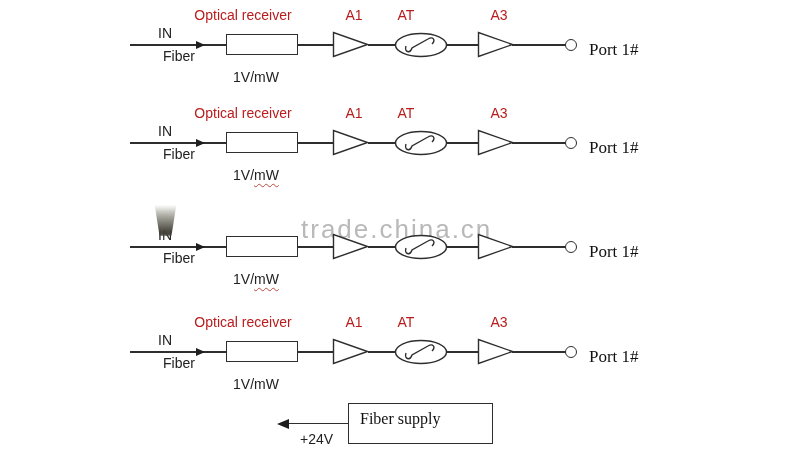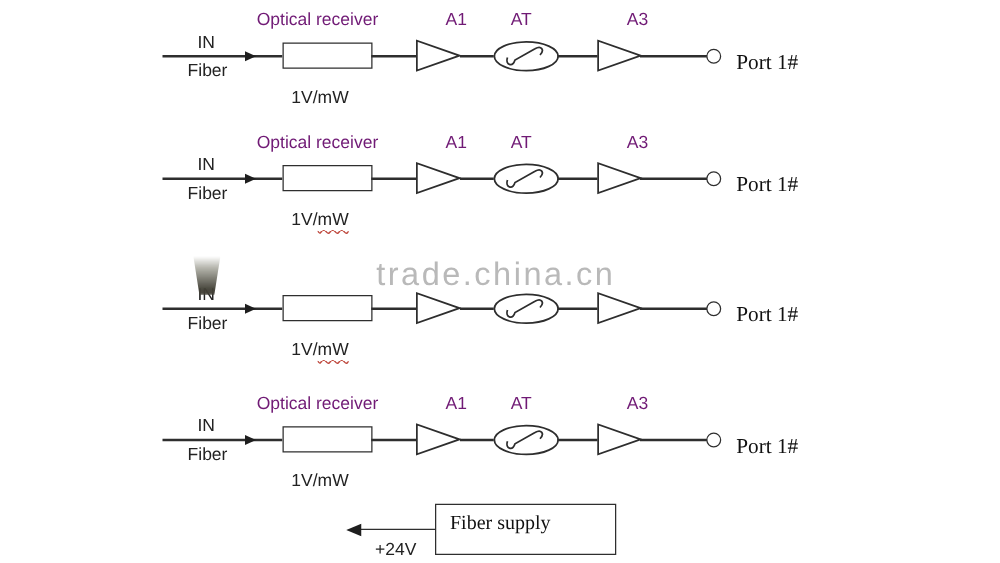--- a/index.html
+++ b/index.html
@@ -2,33 +2,33 @@
 <html><head>
 <meta charset="utf-8">
 <style>
   html,body{margin:0;padding:0;background:#fff;}
   #canvas{
     position:relative;width:800px;height:450px;background:#ffffff;
     font-family:"Liberation Sans",sans-serif;color:#222;overflow:hidden;
   }
   .row{position:absolute;left:0;width:800px;height:0;}
   .line{position:absolute;height:1.4px;background:#2e2e2e;top:-0.7px;}
-  .comp-label{position:absolute;top:-38px;font-size:14px;color:#701a75;text-align:center;white-space:nowrap;margin-left:11px;}
+  .comp-label{position:absolute;top:-38px;font-size:14px;color:#b91c1c;text-align:center;white-space:nowrap;}
   .in-label{position:absolute;left:145px;top:-20px;width:40px;text-align:center;font-size:14px;}
-  .fiber-label{position:absolute;left:139px;top:3px;width:54px;text-align:center;font-size:14px;}
+  .fiber-label{position:absolute;left:152px;top:3px;width:54px;text-align:center;font-size:14px;}
   .gain-label{position:absolute;left:216px;top:24px;width:80px;text-align:center;font-size:14px;white-space:nowrap;}
   .squiggle{text-decoration-line:underline;text-decoration-style:wavy;text-decoration-color:#bf4a3f;text-decoration-thickness:1px;text-underline-offset:3px;}
   .arrow-right{position:absolute;left:196px;top:-4.5px;width:0;height:0;
     border-left:9px solid #1e1e1e;border-top:4.5px solid transparent;border-bottom:4.5px solid transparent;}
   .rx-box{position:absolute;left:226px;top:-11px;width:70px;height:19px;border:1.4px solid #2e2e2e;background:#fff;}
   .amp{position:absolute;top:-14px;}
   .att{position:absolute;left:394px;top:-13px;}
   .port-circle{position:absolute;left:565px;top:-6px;width:10px;height:10px;border:1.4px solid #2e2e2e;border-radius:50%;background:#fff;}
   .port-label{position:absolute;left:589px;top:-5px;font-family:"Liberation Serif",serif;font-size:17px;color:#111;white-space:nowrap;}
-  .watermark{position:absolute;left:301px;top:204px;font-size:26px;letter-spacing:2px;color:#b9b9b9;white-space:nowrap;}
+  .watermark{position:absolute;left:301px;top:214px;font-size:26px;letter-spacing:2px;color:#b9b9b9;white-space:nowrap;}
   .smudge{position:absolute;left:152px;top:205px;width:27px;height:31px;
     background:linear-gradient(180deg,rgba(190,190,182,0) 0%,rgba(168,168,158,0.85) 30%,rgba(66,64,54,0.96) 85%);
     clip-path:polygon(10% 0,90% 0,72% 100%,28% 100%);filter:blur(0.8px);z-index:5;}
   .ps-box{position:absolute;left:348px;top:403px;width:143px;height:39px;border:1.4px solid #2e2e2e;background:#fff;}
   .ps-label{position:absolute;left:360px;top:410px;font-family:"Liberation Serif",serif;font-size:16px;color:#111;white-space:nowrap;}
   .ps-line{position:absolute;left:287px;top:423px;width:61px;height:1.4px;background:#2e2e2e;}
   .arrow-left{position:absolute;left:277px;top:418.5px;width:0;height:0;
     border-right:12px solid #1e1e1e;border-top:5px solid transparent;border-bottom:5px solid transparent;}
   .v24{position:absolute;left:300px;top:431px;font-size:14px;color:#222;}
   svg{display:block;}

